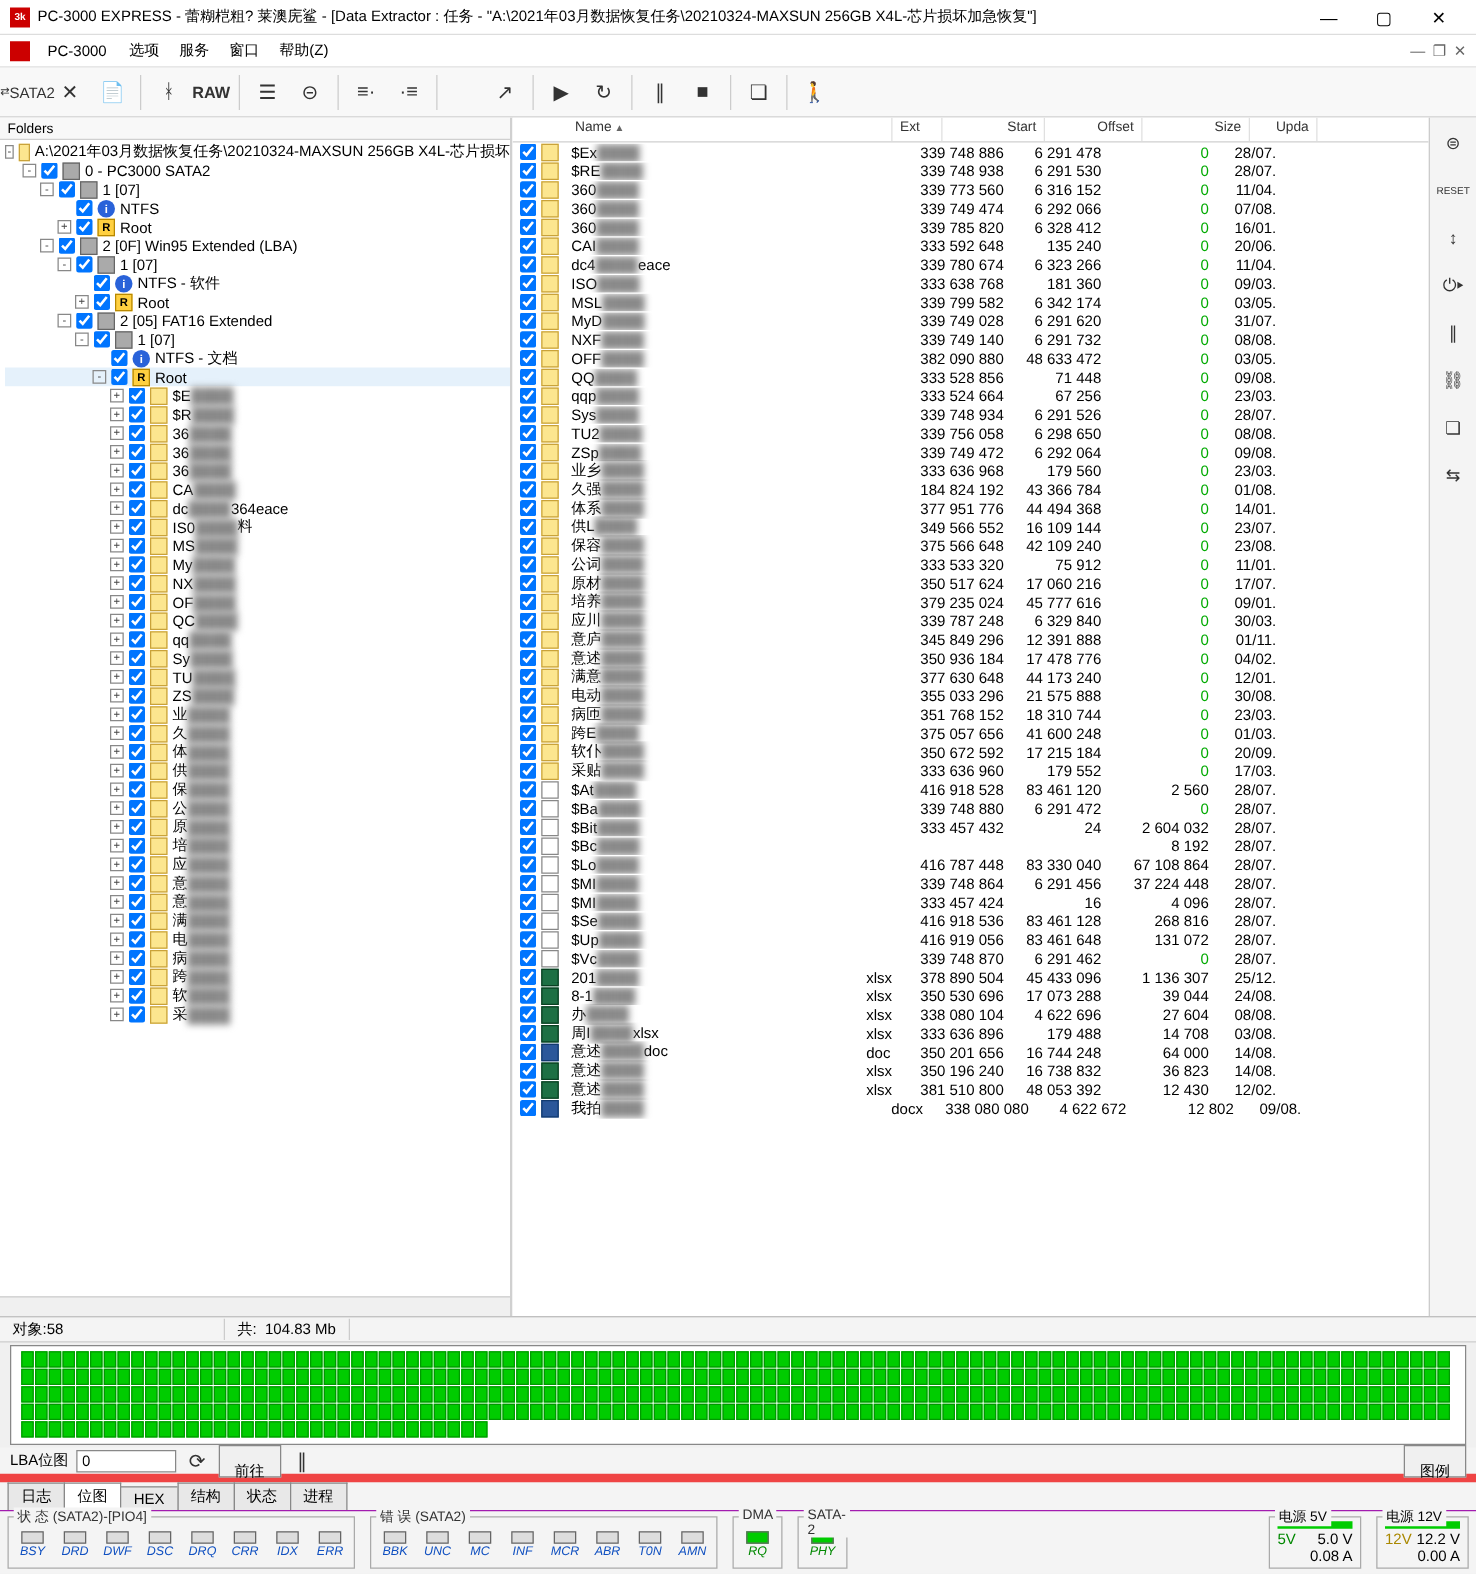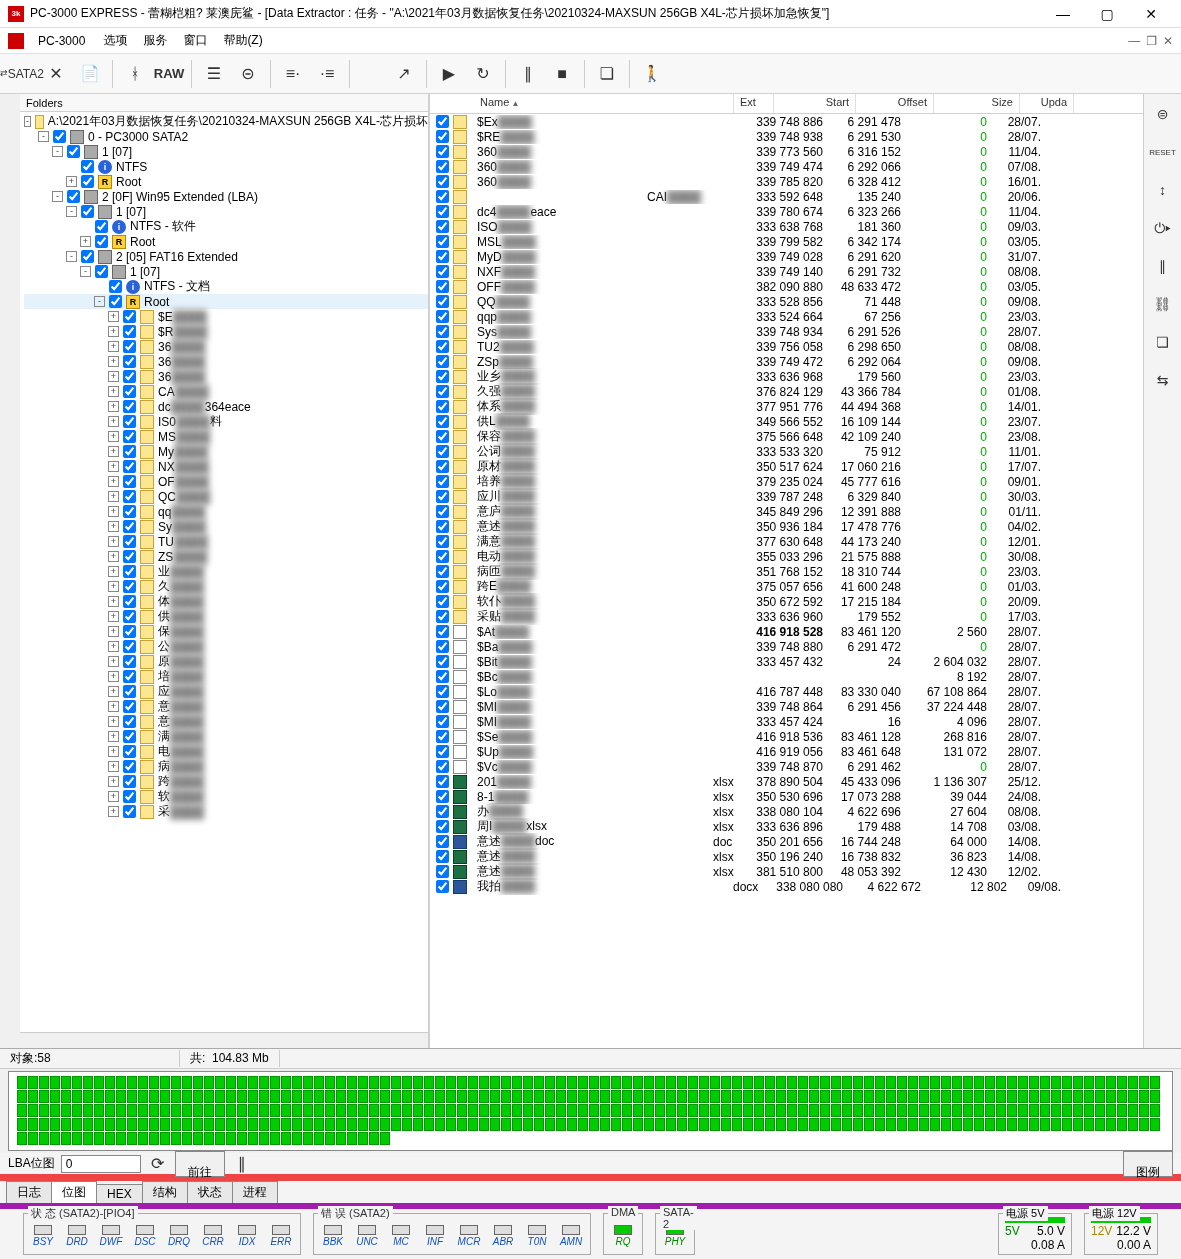--- a/index.html
+++ b/index.html
@@ -10,21 +10,21 @@
 .winbtns { display:flex; gap:0; }
 .winbtn { width:44px; height:28px; display:flex; align-items:center; justify-content:center; cursor:pointer; font-size:14px;}
 .menubar { background:#fff; height:26px; display:flex; align-items:center; padding:0 8px; gap:2px; border-bottom:1px solid #e0e0e0; position:relative;}
 .menubar .brandicon { width:16px; height:16px; background:#c00; margin-right:4px;}
 .menuitem { padding:2px 8px; cursor:pointer; }
 .menubar .sideicons { position:absolute; right:8px; display:flex; gap:6px; font-size:11px; color:#666;}
 .toolbar { background:#f8f8f8; height:40px; display:flex; align-items:center; padding:0 6px; border-bottom:1px solid #d0d0d0; gap:2px;}
 .tbtn { width:32px; height:32px; display:flex; align-items:center; justify-content:center; cursor:pointer; border:1px solid transparent; font-size:16px; color:#333;}
 .tsep { width:1px; height:28px; background:#ccc; margin:0 4px;}
 .rawbtn { font-weight:bold; font-size:13px; padding:0 6px;}
-.main { flex:1; display:flex; overflow:hidden; border-bottom:1px solid #aaa;padding-left:20px;}
+.main { flex:1; display:flex; overflow:hidden; border-bottom:1px solid #aaa;}
 .leftpanel { width:410px; display:flex; flex-direction:column; border-right:2px solid #d0d0d0; background:#fff;}
 .panelhdr { height:18px; background:#f8f8f8; border-bottom:1px solid #d0d0d0; padding:0 6px; font-size:11px; display:flex; align-items:center;}
 .tree { flex:1; overflow:auto; padding:2px 0 2px 4px; font-size:12px;}
 .treerow { display:flex; align-items:center; height:15px; white-space:nowrap; cursor:default;}
 .treerow.sel { background:#e5f1fb; }
 .exp { width:11px; height:11px; border:1px solid #888; display:flex; align-items:center; justify-content:center; font-size:9px; margin-right:2px; cursor:pointer; color:#444; line-height:1;}
 .exp.none { border:none; }
 .tchk { width:13px; height:13px; margin:0 2px;}
 .ticon { width:14px; height:14px; margin:0 2px; display:inline-flex; align-items:center; justify-content:center; font-size:11px;}
 .ticon.fold { background:#fce68f; border:1px solid #c9a23a;}
@@ -55,21 +55,21 @@
 .progressarea { height:80px; background:#fff; padding:4px 8px; border-bottom:1px solid #ccc; display:flex; gap:1px; flex-wrap:wrap; align-content:flex-start; overflow:hidden; border:1px solid #888; margin:2px 8px;}
 .pblock { width:10px; height:13px; background:#0c0; border:1px solid #090;}
 .navrow { height:28px; display:flex; align-items:center; padding:0 8px; gap:6px; background:#f4f4f4; border-bottom:7px solid #ef4444;}
 .navrow label { font-size:12px;}
 .navrow input { width:80px; height:18px; border:1px solid #888; padding:0 4px; font-size:12px;}
 .navrow button { height:20px; padding:12px 12px; border:1px solid #888; background:#f0f0f0; cursor:pointer; font-size:12px;}
 .navrow .spacer { flex:1;}
 .tabrow { height:22px; display:flex; align-items:flex-end; padding:0 6px; background:#f4f4f4; gap:0;}
 .tab { padding:2px 10px; border:1px solid #888; border-bottom:none; background:#e8e8e8; font-size:12px; cursor:pointer; margin-right:-1px;}
 .tab.active { background:#fff;}
-.hw { display:flex; background:#f4f4f4; padding:4px 23px; gap:12px; border-top:6px solid #a21caf;}
+.hw { display:flex; background:#f4f4f4; padding:4px 6px; gap:12px; border-top:1px solid #a21caf;}
 .hwgroup { border:1px solid #aaa; padding:2px 4px 4px; position:relative; display:flex; gap:4px; align-items:center;}
 .hwgroup .grplabel { position:absolute; top:-8px; left:4px; background:#f4f4f4; padding:0 3px; font-size:11px; color:#333;}
 .led { width:30px; height:28px; display:flex; flex-direction:column; align-items:center; justify-content:flex-end; gap:1px;}
 .led .lamp { width:18px; height:10px; border:1px solid #666; background:#ddd;}
 .led .lamp.green { background:#0c0;}
 .led .txt { font-size:10px; color:#1050c0;font-style:italic;}
 .led .txt.green { color:#080;}
 .pwrgroup { border:1px solid #aaa; padding:2px 6px; display:flex; flex-direction:column; font-size:10px; position:relative; min-width:74px;}
 .pwrgroup .grplabel { position:absolute; top:-8px; left:4px; background:#f4f4f4; padding:0 3px; font-size:11px;}
 .pwrgroup .vrow { display:flex; justify-content:space-between;}
@@ -514,21 +514,21 @@
           <div class="fcell" style="width: 236px;"><span>360</span><span class="blur">████</span></div>
           <div class="fcell" style="width: 40px;"></div>
           <div class="fcell num" style="width: 82px;">339 785 820</div>
           <div class="fcell num" style="width: 78px;">6 328 412</div>
           <div class="fcell num zero" style="width: 86px;">0</div>
           <div class="fcell num" style="width: 54px;">16/01.</div>
         </div>
         <div class="frow">
           <input type="checkbox" class="fchk" checked="" style="">
           <span class="ficon fold"></span>
-          <div class="fcell" style="width: 236px; text-align: right;"><span>CAI</span><span class="blur">████</span></div>
+          <div class="fcell" style="width: 236px;"><span>CAI</span><span class="blur">████</span></div>
           <div class="fcell" style="width: 40px;"></div>
           <div class="fcell num" style="width: 82px;">333 592 648</div>
           <div class="fcell num" style="width: 78px;">135 240</div>
           <div class="fcell num zero" style="width: 86px;">0</div>
           <div class="fcell num" style="width: 54px;">20/06.</div>
         </div>
         <div class="frow">
           <input type="checkbox" class="fchk" checked="" style="">
           <span class="ficon fold"></span>
           <div class="fcell" style="width: 236px;"><span>dc4</span><span class="blur">████</span><span>eace</span></div>
@@ -646,21 +646,21 @@
           <div class="fcell num" style="width: 82px;">333 636 968</div>
           <div class="fcell num" style="width: 78px;">179 560</div>
           <div class="fcell num zero" style="width: 86px;">0</div>
           <div class="fcell num" style="width: 54px;">23/03.</div>
         </div>
         <div class="frow">
           <input type="checkbox" class="fchk" checked="" style="">
           <span class="ficon fold"></span>
           <div class="fcell" style="width: 236px;"><span>久强</span><span class="blur">████</span></div>
           <div class="fcell" style="width: 40px;"></div>
-          <div class="fcell num" style="width: 82px;">376 824 129</div>
+          <div class="fcell num" style="width: 82px;">184 824 192</div>
           <div class="fcell num" style="width: 78px;">43 366 784</div>
           <div class="fcell num zero" style="width: 86px;">0</div>
           <div class="fcell num" style="width: 54px;">01/08.</div>
         </div>
         <div class="frow">
           <input type="checkbox" class="fchk" checked="" style="">
           <span class="ficon fold"></span>
           <div class="fcell" style="width: 236px;"><span>体系</span><span class="blur">████</span></div>
           <div class="fcell" style="width: 40px;"></div>
           <div class="fcell num" style="width: 82px;">377 951 776</div>
@@ -806,21 +806,21 @@
           <div class="fcell num" style="width: 82px;">333 636 960</div>
           <div class="fcell num" style="width: 78px;">179 552</div>
           <div class="fcell num zero" style="width: 86px;">0</div>
           <div class="fcell num" style="width: 54px;">17/03.</div>
         </div>
         <div class="frow">
           <input type="checkbox" class="fchk" checked="" style="">
           <span class="ficon file"></span>
           <div class="fcell" style="width: 236px;"><span>$At</span><span class="blur">████</span></div>
           <div class="fcell" style="width: 40px;"></div>
-          <div class="fcell num" style="width: 82px; font-weight: bold;">416 918 528</div>
+          <div class="fcell num" style="width: 82px;">416 918 528</div>
           <div class="fcell num" style="width: 78px;">83 461 120</div>
           <div class="fcell num" style="width: 86px;">2 560</div>
           <div class="fcell num" style="width: 54px;">28/07.</div>
         </div>
         <div class="frow">
           <input type="checkbox" class="fchk" checked="" style="">
           <span class="ficon file"></span>
           <div class="fcell" style="width: 236px;"><span>$Ba</span><span class="blur">████</span></div>
           <div class="fcell" style="width: 40px;"></div>
           <div class="fcell num" style="width: 82px;">339 748 880</div>

